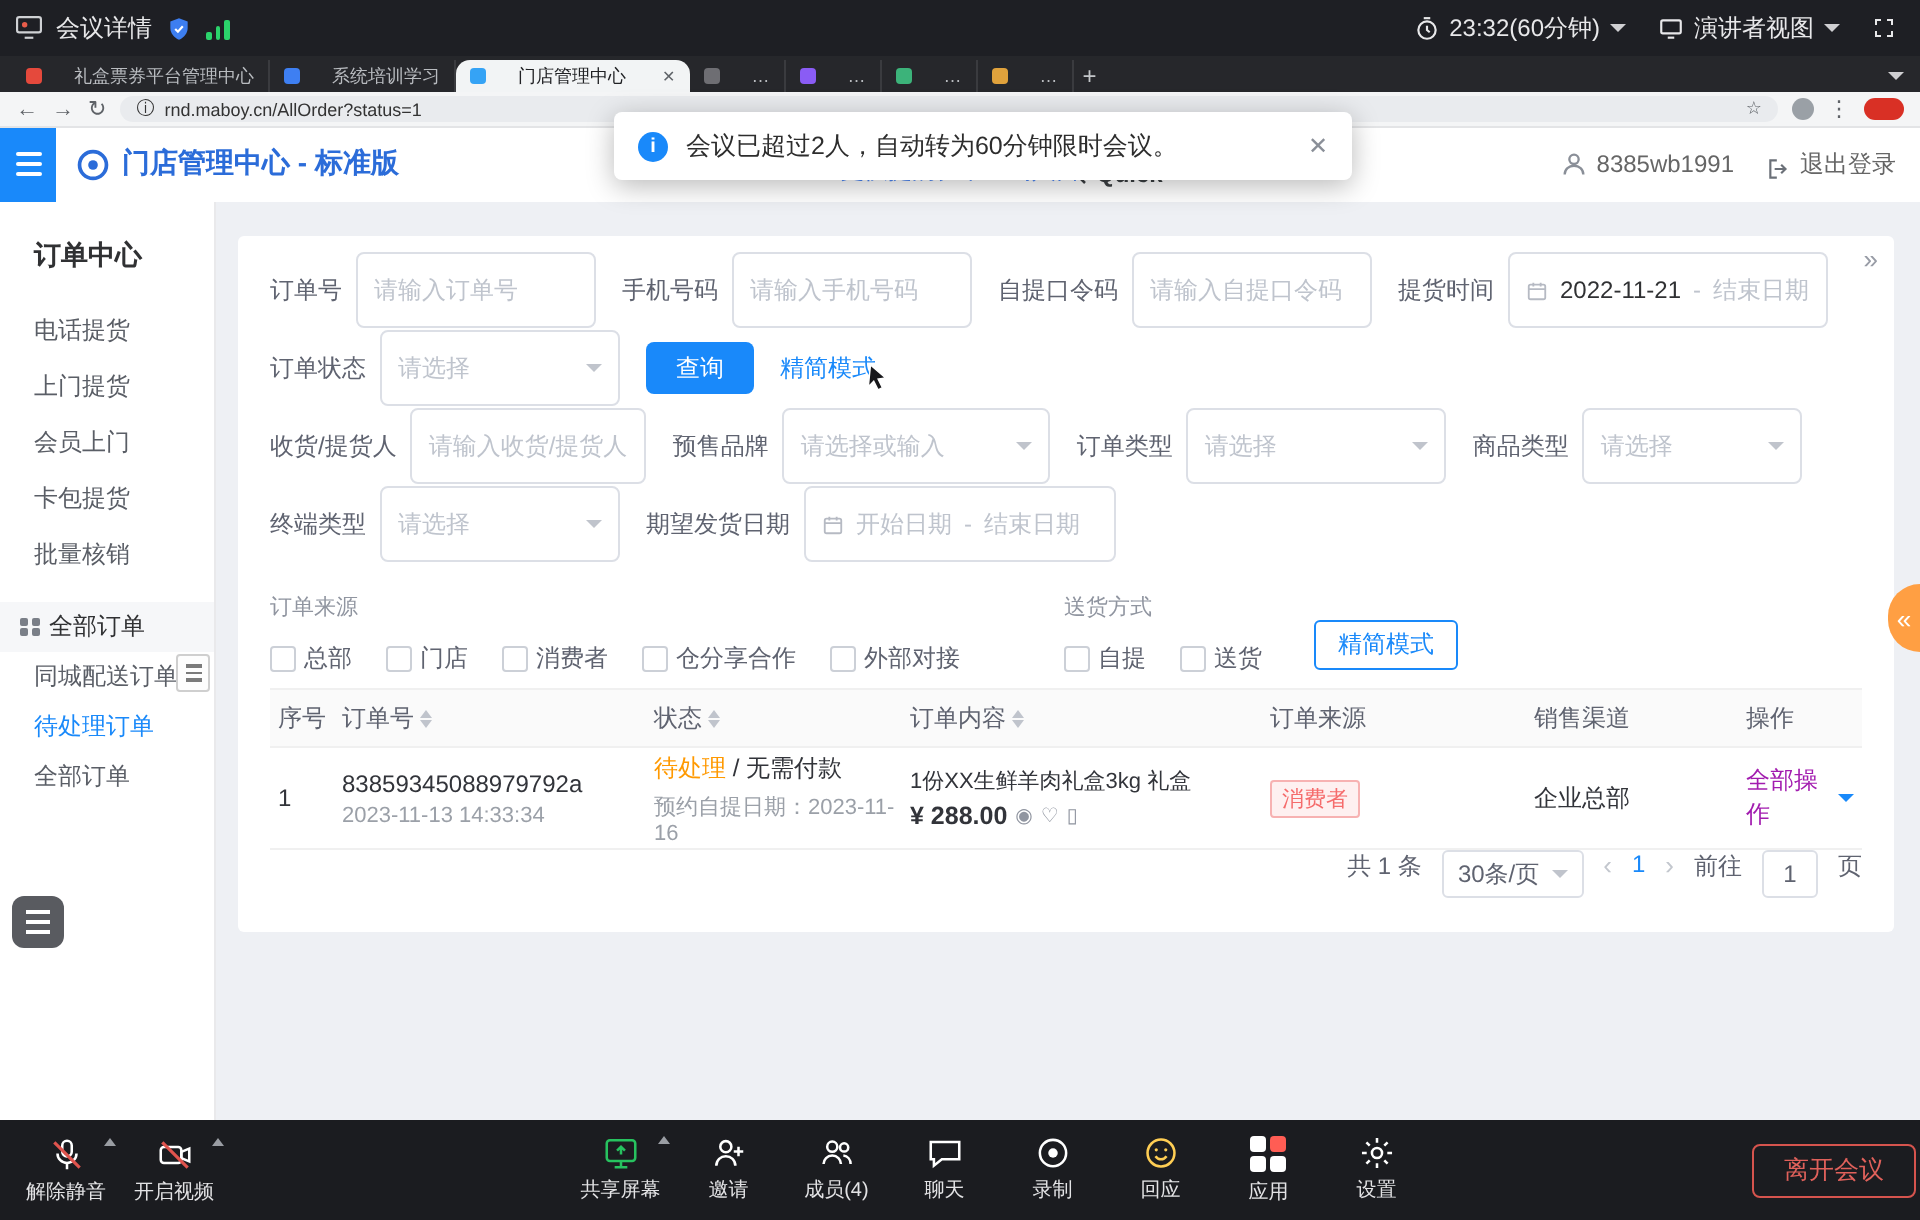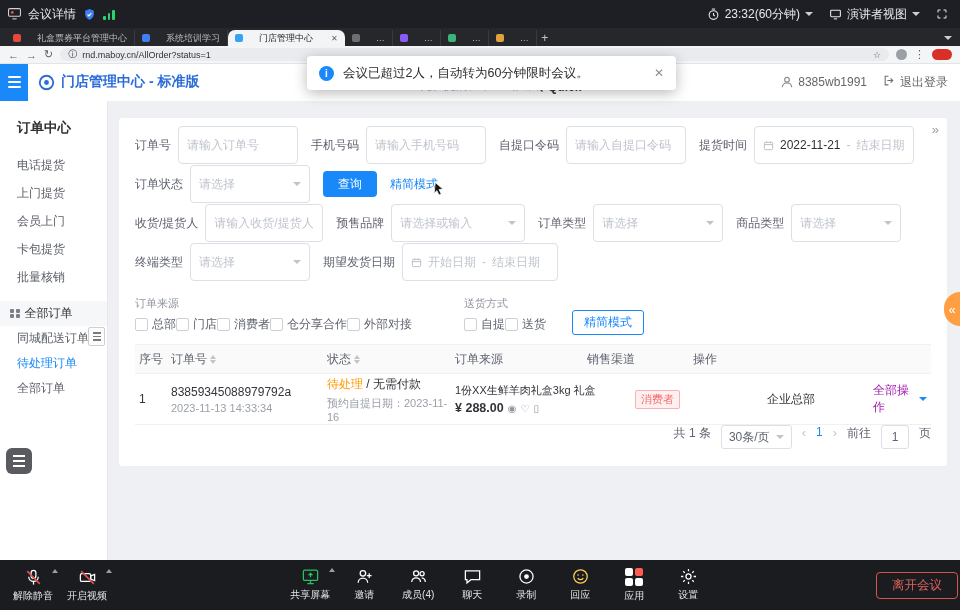--- a/index.html
+++ b/index.html
@@ -36,21 +36,21 @@
 .info-i{width:15px;height:15px;border-radius:50%;background:#1989fa;color:#fff;font-size:10px;font-weight:bold;display:flex;align-items:center;justify-content:center;flex:none}
 .toast-x{margin-left:auto;color:#8a8f98;font-size:12px}
 
 .apphead{position:absolute;top:63px;left:0;right:0;height:38px;background:#fff;display:flex;align-items:center;z-index:40}
 .burger{width:28px;height:38px;background:#1989fa;display:flex;flex-direction:column;gap:3px;align-items:center;justify-content:center}
 .burger i{width:13px;height:2px;background:#fff;border-radius:1px}
 .brand{display:flex;align-items:center;gap:6px;margin-left:10px;color:#2b6cd9;font-weight:bold;font-size:14px}
 .quicklink{position:absolute;left:420px;bottom:7px;color:#4a86f7;font-size:12px}
 .quicksearch{position:absolute;left:532px;bottom:7px;display:flex;align-items:center;gap:4px;color:#3c4043;font-size:12px;font-weight:bold}
 .aph-right{margin-left:auto;display:flex;align-items:center;gap:16px;padding-right:12px;color:#666;font-size:12px}
-.aph-user,.aph-logout{display:flex;align-items:flex-start;gap:4px}
+.aph-user,.aph-logout{display:flex;align-items:flex-end;gap:4px}
 
 .page{position:absolute;top:101px;left:0;right:0;bottom:50px;background:#eef0f4;z-index:30}
 .side{position:absolute;left:0;top:0;bottom:0;width:107px;background:#fff;border-right:1px solid #e9e9eb}
 .sb-title{padding:18px 0 14px 17px;font-weight:bold;font-size:13.5px;color:#303133}
 .sb-item{height:28px;line-height:28px;padding-left:17px;font-size:12px;color:#5a5e66}
 .sb-group{margin-top:10px;height:25px;display:flex;align-items:center;gap:5px;padding-left:10px;background:#f6f7f9;font-size:12px;color:#303133}
 .grid-ic{display:grid;grid-template-columns:4px 4px;gap:1.5px}
 .grid-ic i{width:4px;height:4px;background:#7a7f88;border-radius:1px}
 .sb-sub{height:25px;line-height:25px;padding-left:17px;font-size:12px;color:#5a5e66}
 .sb-sub.active{color:#1989fa}
@@ -65,21 +65,21 @@
 .ph{color:#bfc4cd}
 .sel{justify-content:space-between}
 .w120{width:120px}.w118{width:118px}.w134{width:134px}.w130{width:130px}.w160{width:160px}.w156{width:156px}.w110{width:110px}
 .daterange{gap:6px;justify-content:flex-start}
 .btn-p{height:26px;padding:12px 15px;background:#1989fa;color:#fff;border:none;border-radius:4px;font-size:12px;margin-left:13px;display:flex;align-items:center}
 .link{color:#1989fa;font-size:12px;margin-left:13px}
 .cursor{position:relative;top:5px;margin-left:-6px}
 .collapse2{position:absolute;right:10px;top:4px;color:#989ca6;font-size:13px;letter-spacing:-2px}
 .groups{display:flex;align-items:flex-start}
 .grp-label{font-size:11px;color:#9095a0;margin-bottom:5px}
-.checks{display:flex;gap:0;height:22px;align-items:flex-start}
+.checks{display:flex;gap:17px;height:22px;align-items:flex-end}
 .chk{display:flex;align-items:center;gap:4px;font-size:12px;color:#5f6370}
 .box{width:13px;height:13px;border:1px solid #ccd0d7;border-radius:2px;background:#fff;box-sizing:border-box}
 .grp2{margin-left:52px}
 .btn-o{margin-left:26px;margin-top:14px;height:25px;padding:0 11px;border:1px solid #1989fa;color:#1989fa;background:#fff;border-radius:3px;font-size:12px;display:flex;align-items:center}
 .thead{display:flex;align-items:center;height:28px;background:#fafafa;border-top:1px solid #f0f0f0;border-bottom:1px solid #f0f0f0;margin-top:6px;font-size:12px;color:#5f6370}
 .trow{display:flex;align-items:center;height:50px;border-bottom:1px solid #f0f0f0;font-size:12px;color:#32343a}
 .c1{width:36px;padding-left:4px;box-sizing:border-box}.c2{width:156px}.c3{width:128px}.c4{width:180px}.c5{width:132px}.c6{width:106px}.c7{width:54px}
 .th{display:flex;align-items:center;gap:3px}
 .sorter{display:inline-flex;flex-direction:column;gap:1px}
 .sorter b{width:0;height:0;border-left:3.5px solid transparent;border-right:3.5px solid transparent}
@@ -430,20 +430,27 @@
               <b class="dn"></b>
             </span>
           </span>
         <span class="c3 th">
             <span>状态</span>
             <span class="sorter">
               <b class="up"></b>
               <b class="dn"></b>
             </span>
           </span>
+        <span class="c4 th">
+            <span>订单内容</span>
+            <span class="sorter">
+              <b class="up"></b>
+              <b class="dn"></b>
+            </span>
+          </span>
         <span class="c5">订单来源</span>
         <span class="c6">销售渠道</span>
         <span class="c7">操作</span>
       </div>
 
       <div class="trow">
         <span class="c1">1</span>
         <div class="c2">
           <div>83859345088979792a</div>
           <div class="l2">2023-11-13 14:33:34</div>

